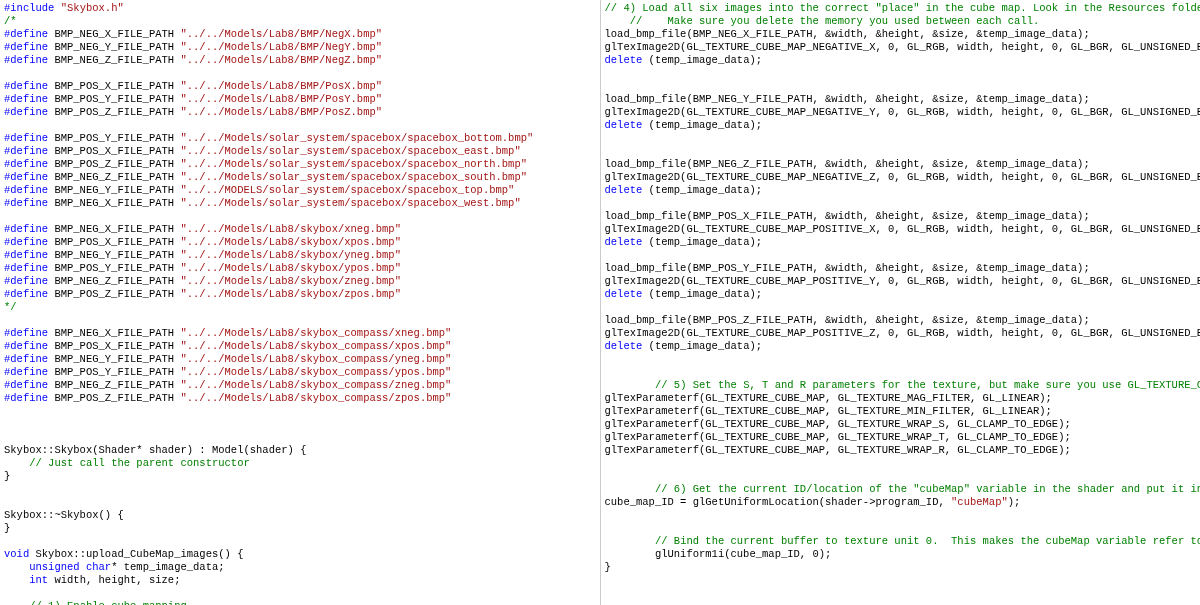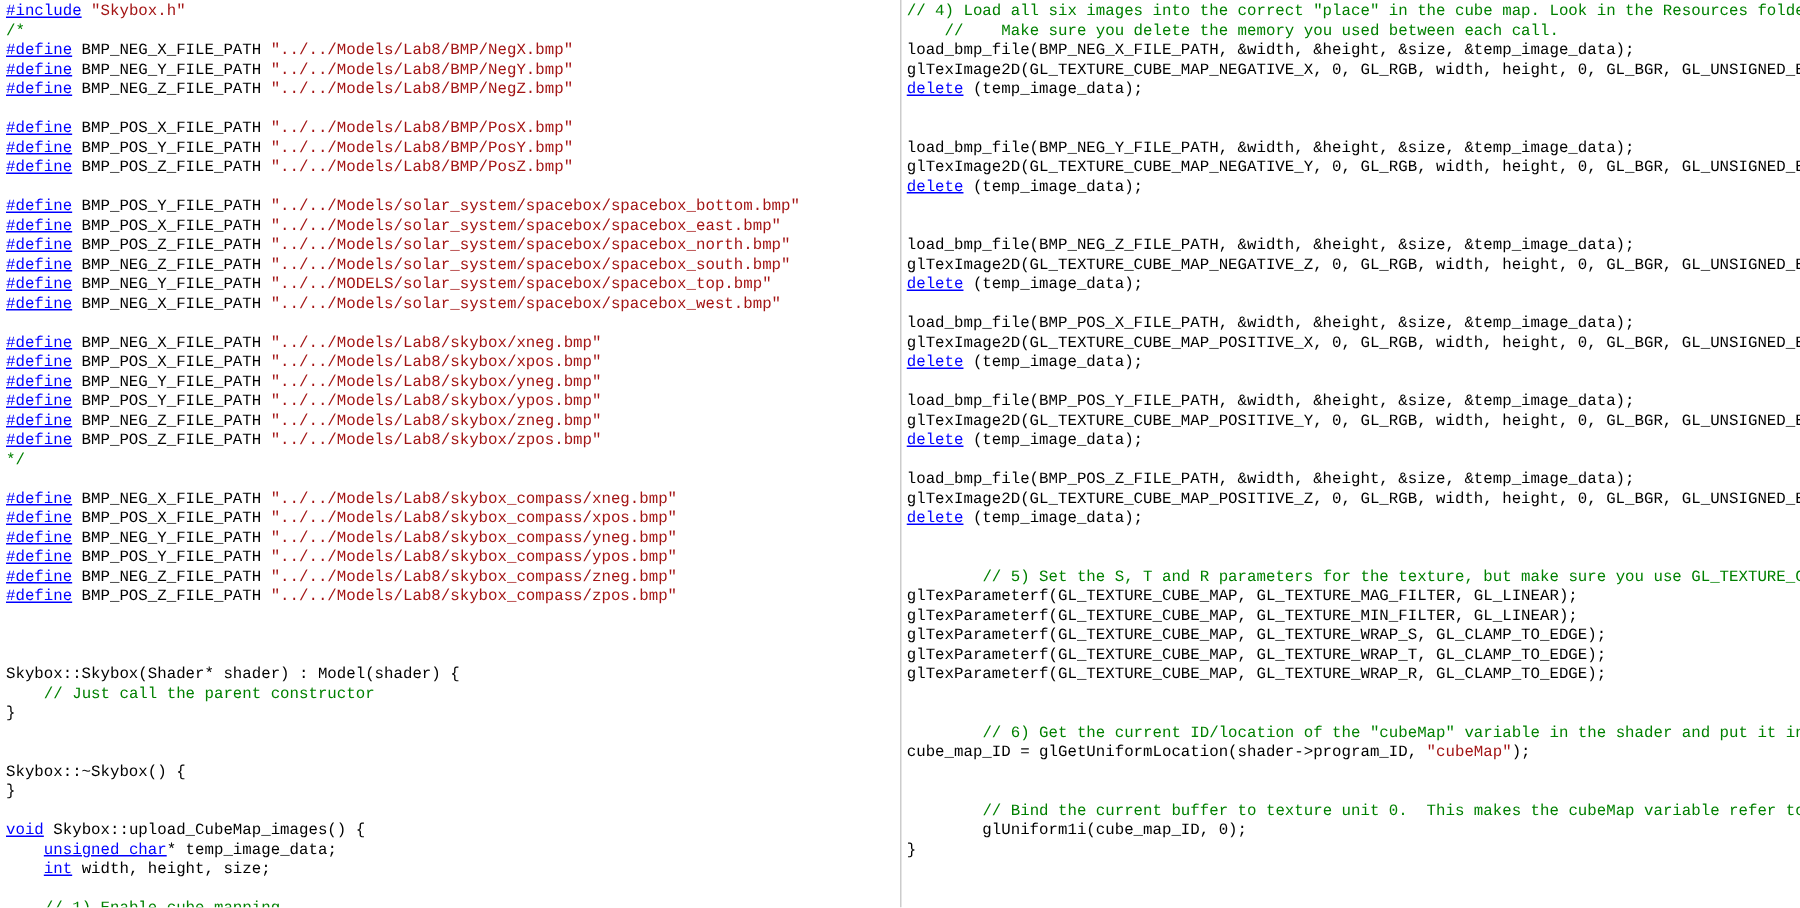--- a/index.html
+++ b/index.html
@@ -1,21 +1,21 @@
 <!DOCTYPE html>
 <html><head>
 <meta charset="utf-8">
 <style>
 * { margin:0; padding:0; box-sizing:border-box; }
 body { background:#fff; font-family:"Consolas","Courier New",monospace; font-size:10.5px; line-height:13px; color:#000; overflow:hidden; width:1200px; height:605px; }
 .editor { display:flex; height:605px; }
 .pane { flex:1; overflow:hidden; padding:2px 4px; border-right:1px solid #ccc; white-space:pre; }
 .pane:last-child { border-right:none; }
 .line { display:block; }
-.kw { color:#0000ff;text-decoration:underline; }     
+.kw { color:#0000ff; }     
 .str { color:#a31515; }    
 .cm { color:#008000; }     
 </style>
 </head>
 <body>
 
 <div class="editor">
   <div class="pane" id="left-pane"><span class="line"><span class="kw">#include</span><span> </span><span class="str">"Skybox.h"</span></span><span class="line"><span class="cm">/*</span></span><span class="line"><span class="kw">#define</span><span> BMP_NEG_X_FILE_PATH </span><span class="str">"../../Models/Lab8/BMP/NegX.bmp"</span></span><span class="line"><span class="kw">#define</span><span> BMP_NEG_Y_FILE_PATH </span><span class="str">"../../Models/Lab8/BMP/NegY.bmp"</span></span><span class="line"><span class="kw">#define</span><span> BMP_NEG_Z_FILE_PATH </span><span class="str">"../../Models/Lab8/BMP/NegZ.bmp"</span></span><span class="line">&nbsp;</span><span class="line"><span class="kw">#define</span><span> BMP_POS_X_FILE_PATH </span><span class="str">"../../Models/Lab8/BMP/PosX.bmp"</span></span><span class="line"><span class="kw">#define</span><span> BMP_POS_Y_FILE_PATH </span><span class="str">"../../Models/Lab8/BMP/PosY.bmp"</span></span><span class="line"><span class="kw">#define</span><span> BMP_POS_Z_FILE_PATH </span><span class="str">"../../Models/Lab8/BMP/PosZ.bmp"</span></span><span class="line">&nbsp;</span><span class="line"><span class="kw">#define</span><span> BMP_POS_Y_FILE_PATH </span><span class="str">"../../Models/solar_system/spacebox/spacebox_bottom.bmp"</span></span><span class="line"><span class="kw">#define</span><span> BMP_POS_X_FILE_PATH </span><span class="str">"../../Models/solar_system/spacebox/spacebox_east.bmp"</span></span><span class="line"><span class="kw">#define</span><span> BMP_POS_Z_FILE_PATH </span><span class="str">"../../Models/solar_system/spacebox/spacebox_north.bmp"</span></span><span class="line"><span class="kw">#define</span><span> BMP_NEG_Z_FILE_PATH </span><span class="str">"../../Models/solar_system/spacebox/spacebox_south.bmp"</span></span><span class="line"><span class="kw">#define</span><span> BMP_NEG_Y_FILE_PATH </span><span class="str">"../../MODELS/solar_system/spacebox/spacebox_top.bmp"</span></span><span class="line"><span class="kw">#define</span><span> BMP_NEG_X_FILE_PATH </span><span class="str">"../../Models/solar_system/spacebox/spacebox_west.bmp"</span></span><span class="line">&nbsp;</span><span class="line"><span class="kw">#define</span><span> BMP_NEG_X_FILE_PATH </span><span class="str">"../../Models/Lab8/skybox/xneg.bmp"</span></span><span class="line"><span class="kw">#define</span><span> BMP_POS_X_FILE_PATH </span><span class="str">"../../Models/Lab8/skybox/xpos.bmp"</span></span><span class="line"><span class="kw">#define</span><span> BMP_NEG_Y_FILE_PATH </span><span class="str">"../../Models/Lab8/skybox/yneg.bmp"</span></span><span class="line"><span class="kw">#define</span><span> BMP_POS_Y_FILE_PATH </span><span class="str">"../../Models/Lab8/skybox/ypos.bmp"</span></span><span class="line"><span class="kw">#define</span><span> BMP_NEG_Z_FILE_PATH </span><span class="str">"../../Models/Lab8/skybox/zneg.bmp"</span></span><span class="line"><span class="kw">#define</span><span> BMP_POS_Z_FILE_PATH </span><span class="str">"../../Models/Lab8/skybox/zpos.bmp"</span></span><span class="line"><span class="cm">*/</span></span><span class="line">&nbsp;</span><span class="line"><span class="kw">#define</span><span> BMP_NEG_X_FILE_PATH </span><span class="str">"../../Models/Lab8/skybox_compass/xneg.bmp"</span></span><span class="line"><span class="kw">#define</span><span> BMP_POS_X_FILE_PATH </span><span class="str">"../../Models/Lab8/skybox_compass/xpos.bmp"</span></span><span class="line"><span class="kw">#define</span><span> BMP_NEG_Y_FILE_PATH </span><span class="str">"../../Models/Lab8/skybox_compass/yneg.bmp"</span></span><span class="line"><span class="kw">#define</span><span> BMP_POS_Y_FILE_PATH </span><span class="str">"../../Models/Lab8/skybox_compass/ypos.bmp"</span></span><span class="line"><span class="kw">#define</span><span> BMP_NEG_Z_FILE_PATH </span><span class="str">"../../Models/Lab8/skybox_compass/zneg.bmp"</span></span><span class="line"><span class="kw">#define</span><span> BMP_POS_Z_FILE_PATH </span><span class="str">"../../Models/Lab8/skybox_compass/zpos.bmp"</span></span><span class="line">&nbsp;</span><span class="line">&nbsp;</span><span class="line">&nbsp;</span><span class="line"><span>Skybox::Skybox(Shader* shader) : Model(shader) {</span></span><span class="line"><span>    </span><span class="cm">// Just call the parent constructor</span></span><span class="line"><span>}</span></span><span class="line">&nbsp;</span><span class="line">&nbsp;</span><span class="line"><span>Skybox::~Skybox() {</span></span><span class="line"><span>}</span></span><span class="line">&nbsp;</span><span class="line"><span class="kw">void</span><span> Skybox::upload_CubeMap_images() {</span></span><span class="line"><span>    </span><span class="kw">unsigned char</span><span>* temp_image_data;</span></span><span class="line"><span>    </span><span class="kw">int</span><span> width, height, size;</span></span><span class="line">&nbsp;</span><span class="line"><span>    </span><span class="cm">// 1) Enable cube mapping</span></span></div>
   <div class="pane" id="right-pane"><span class="line"><span class="cm">// 4) Load all six images into the correct "place" in the cube map. Look in the Resources folders for the names.</span></span><span class="line"><span>    </span><span class="cm">//    Make sure you delete the memory you used between each call.</span></span><span class="line"><span>load_bmp_file(BMP_NEG_X_FILE_PATH, &amp;width, &amp;height, &amp;size, &amp;temp_image_data);</span></span><span class="line"><span>glTexImage2D(GL_TEXTURE_CUBE_MAP_NEGATIVE_X, 0, GL_RGB, width, height, 0, GL_BGR, GL_UNSIGNED_BYTE, temp_image_data);</span></span><span class="line"><span class="kw">delete</span><span> (temp_image_data);</span></span><span class="line">&nbsp;</span><span class="line">&nbsp;</span><span class="line"><span>load_bmp_file(BMP_NEG_Y_FILE_PATH, &amp;width, &amp;height, &amp;size, &amp;temp_image_data);</span></span><span class="line"><span>glTexImage2D(GL_TEXTURE_CUBE_MAP_NEGATIVE_Y, 0, GL_RGB, width, height, 0, GL_BGR, GL_UNSIGNED_BYTE, temp_image_data);</span></span><span class="line"><span class="kw">delete</span><span> (temp_image_data);</span></span><span class="line">&nbsp;</span><span class="line">&nbsp;</span><span class="line"><span>load_bmp_file(BMP_NEG_Z_FILE_PATH, &amp;width, &amp;height, &amp;size, &amp;temp_image_data);</span></span><span class="line"><span>glTexImage2D(GL_TEXTURE_CUBE_MAP_NEGATIVE_Z, 0, GL_RGB, width, height, 0, GL_BGR, GL_UNSIGNED_BYTE, temp_image_data);</span></span><span class="line"><span class="kw">delete</span><span> (temp_image_data);</span></span><span class="line">&nbsp;</span><span class="line"><span>load_bmp_file(BMP_POS_X_FILE_PATH, &amp;width, &amp;height, &amp;size, &amp;temp_image_data);</span></span><span class="line"><span>glTexImage2D(GL_TEXTURE_CUBE_MAP_POSITIVE_X, 0, GL_RGB, width, height, 0, GL_BGR, GL_UNSIGNED_BYTE, temp_image_data);</span></span><span class="line"><span class="kw">delete</span><span> (temp_image_data);</span></span><span class="line">&nbsp;</span><span class="line"><span>load_bmp_file(BMP_POS_Y_FILE_PATH, &amp;width, &amp;height, &amp;size, &amp;temp_image_data);</span></span><span class="line"><span>glTexImage2D(GL_TEXTURE_CUBE_MAP_POSITIVE_Y, 0, GL_RGB, width, height, 0, GL_BGR, GL_UNSIGNED_BYTE, temp_image_data);</span></span><span class="line"><span class="kw">delete</span><span> (temp_image_data);</span></span><span class="line">&nbsp;</span><span class="line"><span>load_bmp_file(BMP_POS_Z_FILE_PATH, &amp;width, &amp;height, &amp;size, &amp;temp_image_data);</span></span><span class="line"><span>glTexImage2D(GL_TEXTURE_CUBE_MAP_POSITIVE_Z, 0, GL_RGB, width, height, 0, GL_BGR, GL_UNSIGNED_BYTE, temp_image_data);</span></span><span class="line"><span class="kw">delete</span><span> (temp_image_data);</span></span><span class="line">&nbsp;</span><span class="line">&nbsp;</span><span class="line"><span>        </span><span class="cm">// 5) Set the S, T and R parameters for the texture, but make sure you use GL_TEXTURE_CUBE_MAP</span></span><span class="line"><span>glTexParameterf(GL_TEXTURE_CUBE_MAP, GL_TEXTURE_MAG_FILTER, GL_LINEAR);</span></span><span class="line"><span>glTexParameterf(GL_TEXTURE_CUBE_MAP, GL_TEXTURE_MIN_FILTER, GL_LINEAR);</span></span><span class="line"><span>glTexParameterf(GL_TEXTURE_CUBE_MAP, GL_TEXTURE_WRAP_S, GL_CLAMP_TO_EDGE);</span></span><span class="line"><span>glTexParameterf(GL_TEXTURE_CUBE_MAP, GL_TEXTURE_WRAP_T, GL_CLAMP_TO_EDGE);</span></span><span class="line"><span>glTexParameterf(GL_TEXTURE_CUBE_MAP, GL_TEXTURE_WRAP_R, GL_CLAMP_TO_EDGE);</span></span><span class="line">&nbsp;</span><span class="line">&nbsp;</span><span class="line"><span>        </span><span class="cm">// 6) Get the current ID/location of the "cubeMap" variable in the shader and put it into "cube_map_ID"</span></span><span class="line"><span>cube_map_ID = glGetUniformLocation(shader-&gt;program_ID, </span><span class="str">"cubeMap"</span><span>);</span></span><span class="line">&nbsp;</span><span class="line">&nbsp;</span><span class="line"><span>        </span><span class="cm">// Bind the current buffer to texture unit 0.  This makes the cubeMap variable refer to this texture.</span></span><span class="line"><span>        glUniform1i(cube_map_ID, 0);</span></span><span class="line"><span>}</span></span></div>
 </div>

